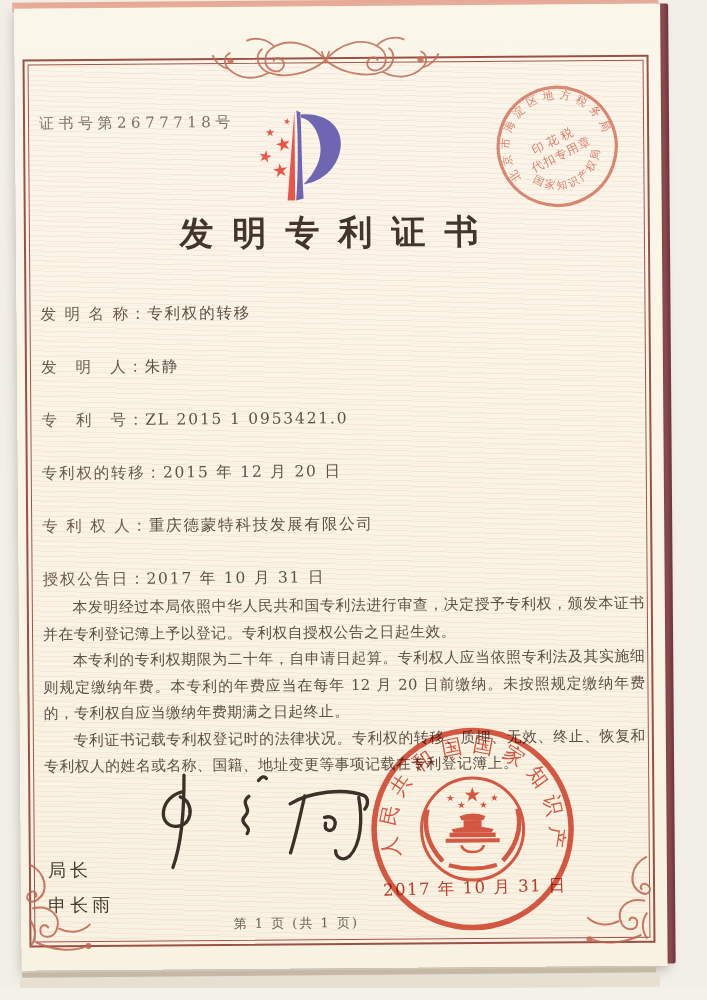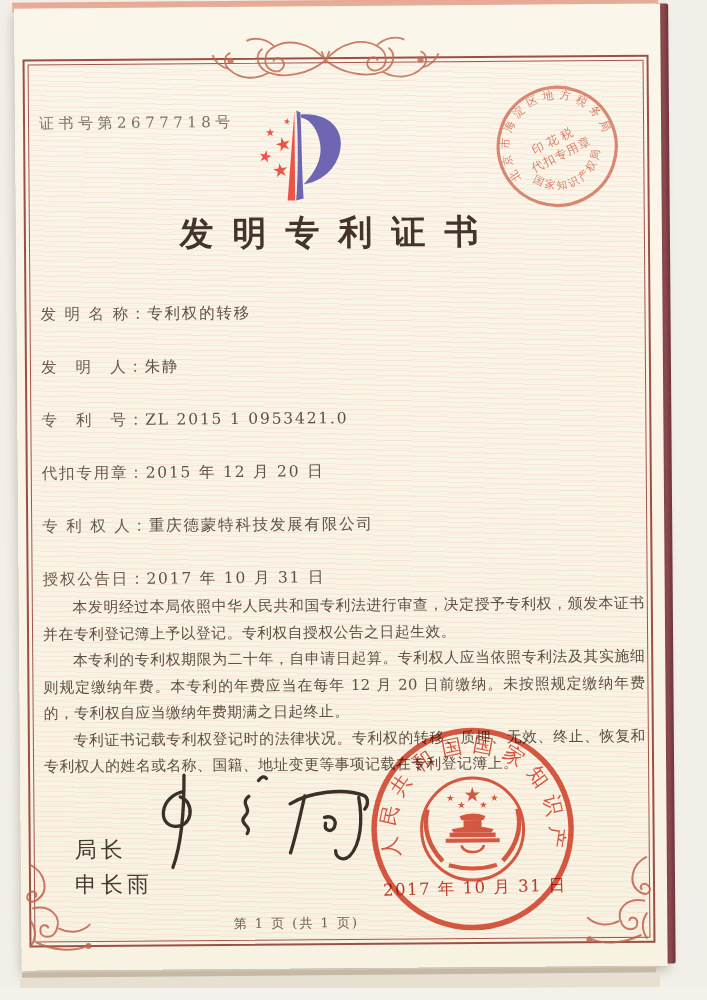--- a/index.html
+++ b/index.html
@@ -34,21 +34,21 @@
     font-size:34px;font-weight:600;letter-spacing:19px;text-indent:19px;color:#43352b;
   }
   .fields{position:absolute;left:24px;top:295px;display:flex;flex-direction:column;gap:31px;
     font-size:15.5px;color:#66564a;letter-spacing:1.8px;line-height:22px;}
   .field-row{white-space:nowrap;}
   .field-label{color:#6a594c;}
   .field-value{color:#5e5045;}
   .bodytext{position:absolute;left:24px;top:586px;width:602px;font-size:14.8px;line-height:26.5px;
     color:#5d4f43;text-align:justify;letter-spacing:.5px;}
   .bodytext p{margin:0;text-indent:2em;}
-  .officials{position:absolute;left:27px;top:824px;font-size:22px;color:#473b31;letter-spacing:4px;line-height:35px;margin-left:27px;}
+  .officials{position:absolute;left:27px;top:844px;font-size:18px;color:#473b31;letter-spacing:4px;line-height:35px;}
   .signature{position:absolute;left:103px;top:758px;width:255px;height:112px;}
   .seal{position:absolute;left:342px;top:714px;width:220px;height:220px;mix-blend-mode:multiply;opacity:.93;}
   .seal-date{position:absolute;left:362px;top:872px;font-size:16.5px;color:#c2402f;letter-spacing:1.5px;
     transform:rotate(-1.2deg);mix-blend-mode:multiply;white-space:nowrap;}
   .stamp{position:absolute;left:477px;top:77px;width:130px;height:130px;mix-blend-mode:multiply;opacity:.92;}
   .footer{position:absolute;left:168px;top:908px;width:214px;text-align:center;font-size:13px;
     letter-spacing:2px;color:#6e6053;}
   .edge1{position:absolute;left:22px;top:970px;width:634px;height:5px;background:#c6b8a2;transform:rotate(-.5deg);}
   .edge2{position:absolute;left:20px;top:977px;width:640px;height:12px;background:#e7dfcf;transform:rotate(-.4deg);}
   .edge3{position:absolute;left:0;top:988px;width:707px;height:12px;background:#f3f1ea;}
@@ -128,21 +128,21 @@
       <div class="field-row">
         <span class="field-label">发 明 名 称：</span><span class="field-value">专利权的转移</span>
       </div>
       <div class="field-row">
         <span class="field-label">发　明　人：</span><span class="field-value">朱静</span>
       </div>
       <div class="field-row">
         <span class="field-label">专　利　号：</span><span class="field-value">ZL 2015 1 0953421.0</span>
       </div>
       <div class="field-row">
-        <span class="field-label">代扣专用章：</span><span class="field-value">2015 年 12 月 20 日</span>
+        <span class="field-label">专利权的转移：</span><span class="field-value">2015 年 12 月 20 日</span>
       </div>
       <div class="field-row">
         <span class="field-label">专 利 权 人：</span><span class="field-value">重庆德蒙特科技发展有限公司</span>
       </div>
       <div class="field-row">
         <span class="field-label">授权公告日：</span><span class="field-value">2017 年 10 月 31 日</span>
       </div>
     </div>
 
     <div class="bodytext">

